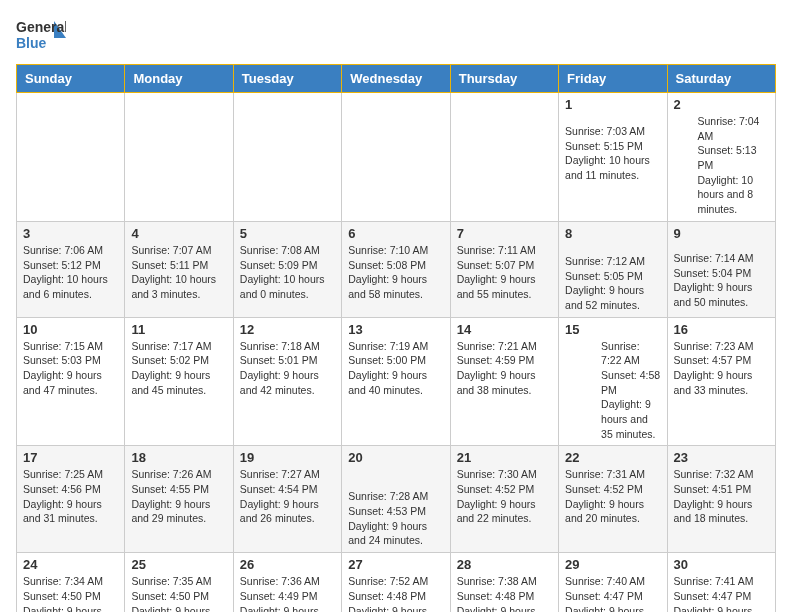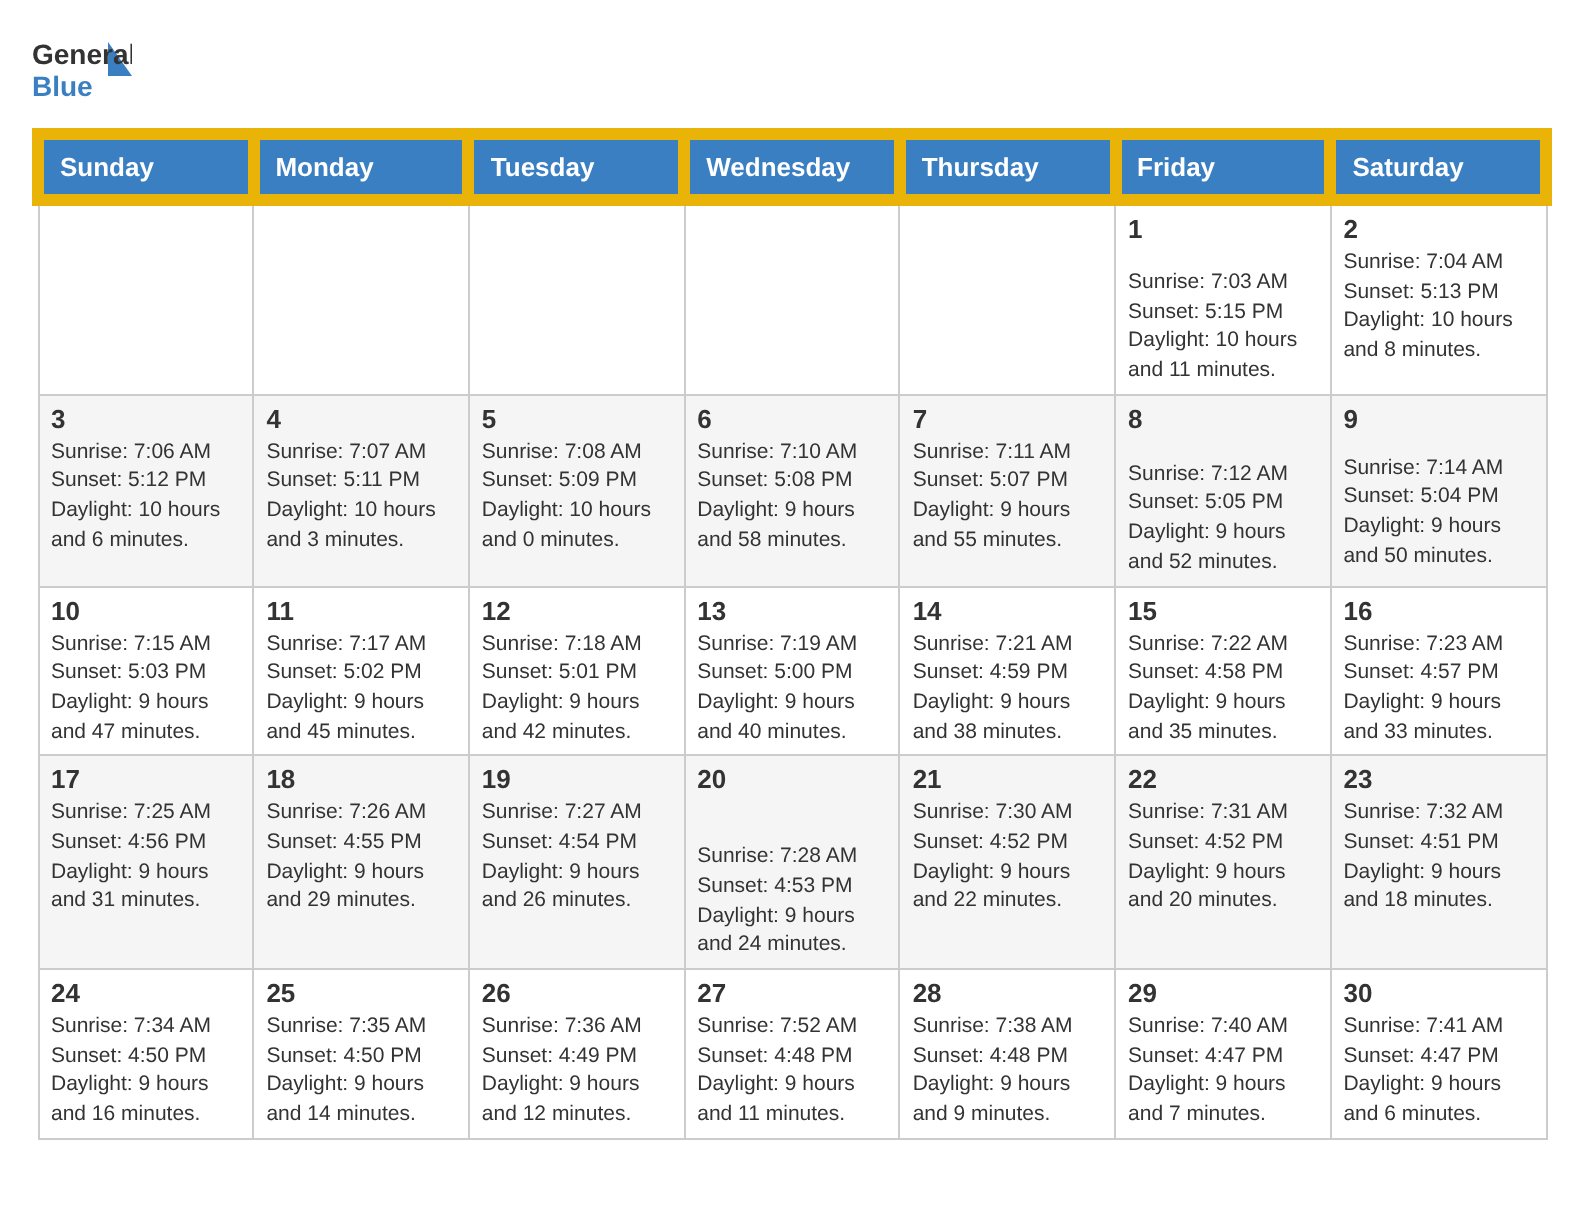--- a/index.html
+++ b/index.html
@@ -37,21 +37,21 @@
       width: 100%;
       border-collapse: collapse;
     }
     .calendar th {
       background-color: #3a7fc1;
       color: white;
       text-align: left;
       padding: 6px 8px;
       font-size: 13px;
       font-weight: bold;
-      border: 6px solid #eab308;
+      border: 1px solid #eab308;
     }
     .calendar td {
       vertical-align: top;
       border: 1px solid #ccc;
       padding: 4px 6px;
       width: calc(100% / 7);
       min-height: 80px;
       font-size: 11px;
       color: #333;
       background: #fff;
@@ -113,21 +113,21 @@
         <td class="empty-cell"></td>
         <td class="empty-cell"></td>
         <td>
           <div class="day-num">1</div>
           <div class="day-info" style="white-space: pre-line; margin-top: 12px;">Sunrise: 7:03 AM
 Sunset: 5:15 PM
 Daylight: 10 hours and 11 minutes.</div>
         </td>
         <td>
           <div class="day-num">2</div>
-          <div class="day-info" style="white-space: pre-line;">Sunrise: 7:04 AM
+          <div class="day-info" style="white-space: pre-line; margin-left: 24px;">Sunrise: 7:04 AM
 Sunset: 5:13 PM
 Daylight: 10 hours and 8 minutes.</div>
         </td>
       </tr>
       <tr>
         <td>
           <div class="day-num">3</div>
           <div class="day-info" style="white-space: pre-line;">Sunrise: 7:06 AM
 Sunset: 5:12 PM
 Daylight: 10 hours and 6 minutes.</div>
@@ -195,21 +195,21 @@
 Daylight: 9 hours and 40 minutes.</div>
         </td>
         <td>
           <div class="day-num">14</div>
           <div class="day-info" style="white-space: pre-line;">Sunrise: 7:21 AM
 Sunset: 4:59 PM
 Daylight: 9 hours and 38 minutes.</div>
         </td>
         <td>
           <div class="day-num">15</div>
-          <div class="day-info" style="white-space: pre-line;">Sunrise: 7:22 AM
+          <div class="day-info" style="white-space: pre-line; margin-left: 36px;">Sunrise: 7:22 AM
 Sunset: 4:58 PM
 Daylight: 9 hours and 35 minutes.</div>
         </td>
         <td>
           <div class="day-num">16</div>
           <div class="day-info" style="white-space: pre-line;">Sunrise: 7:23 AM
 Sunset: 4:57 PM
 Daylight: 9 hours and 33 minutes.</div>
         </td>
       </tr>

